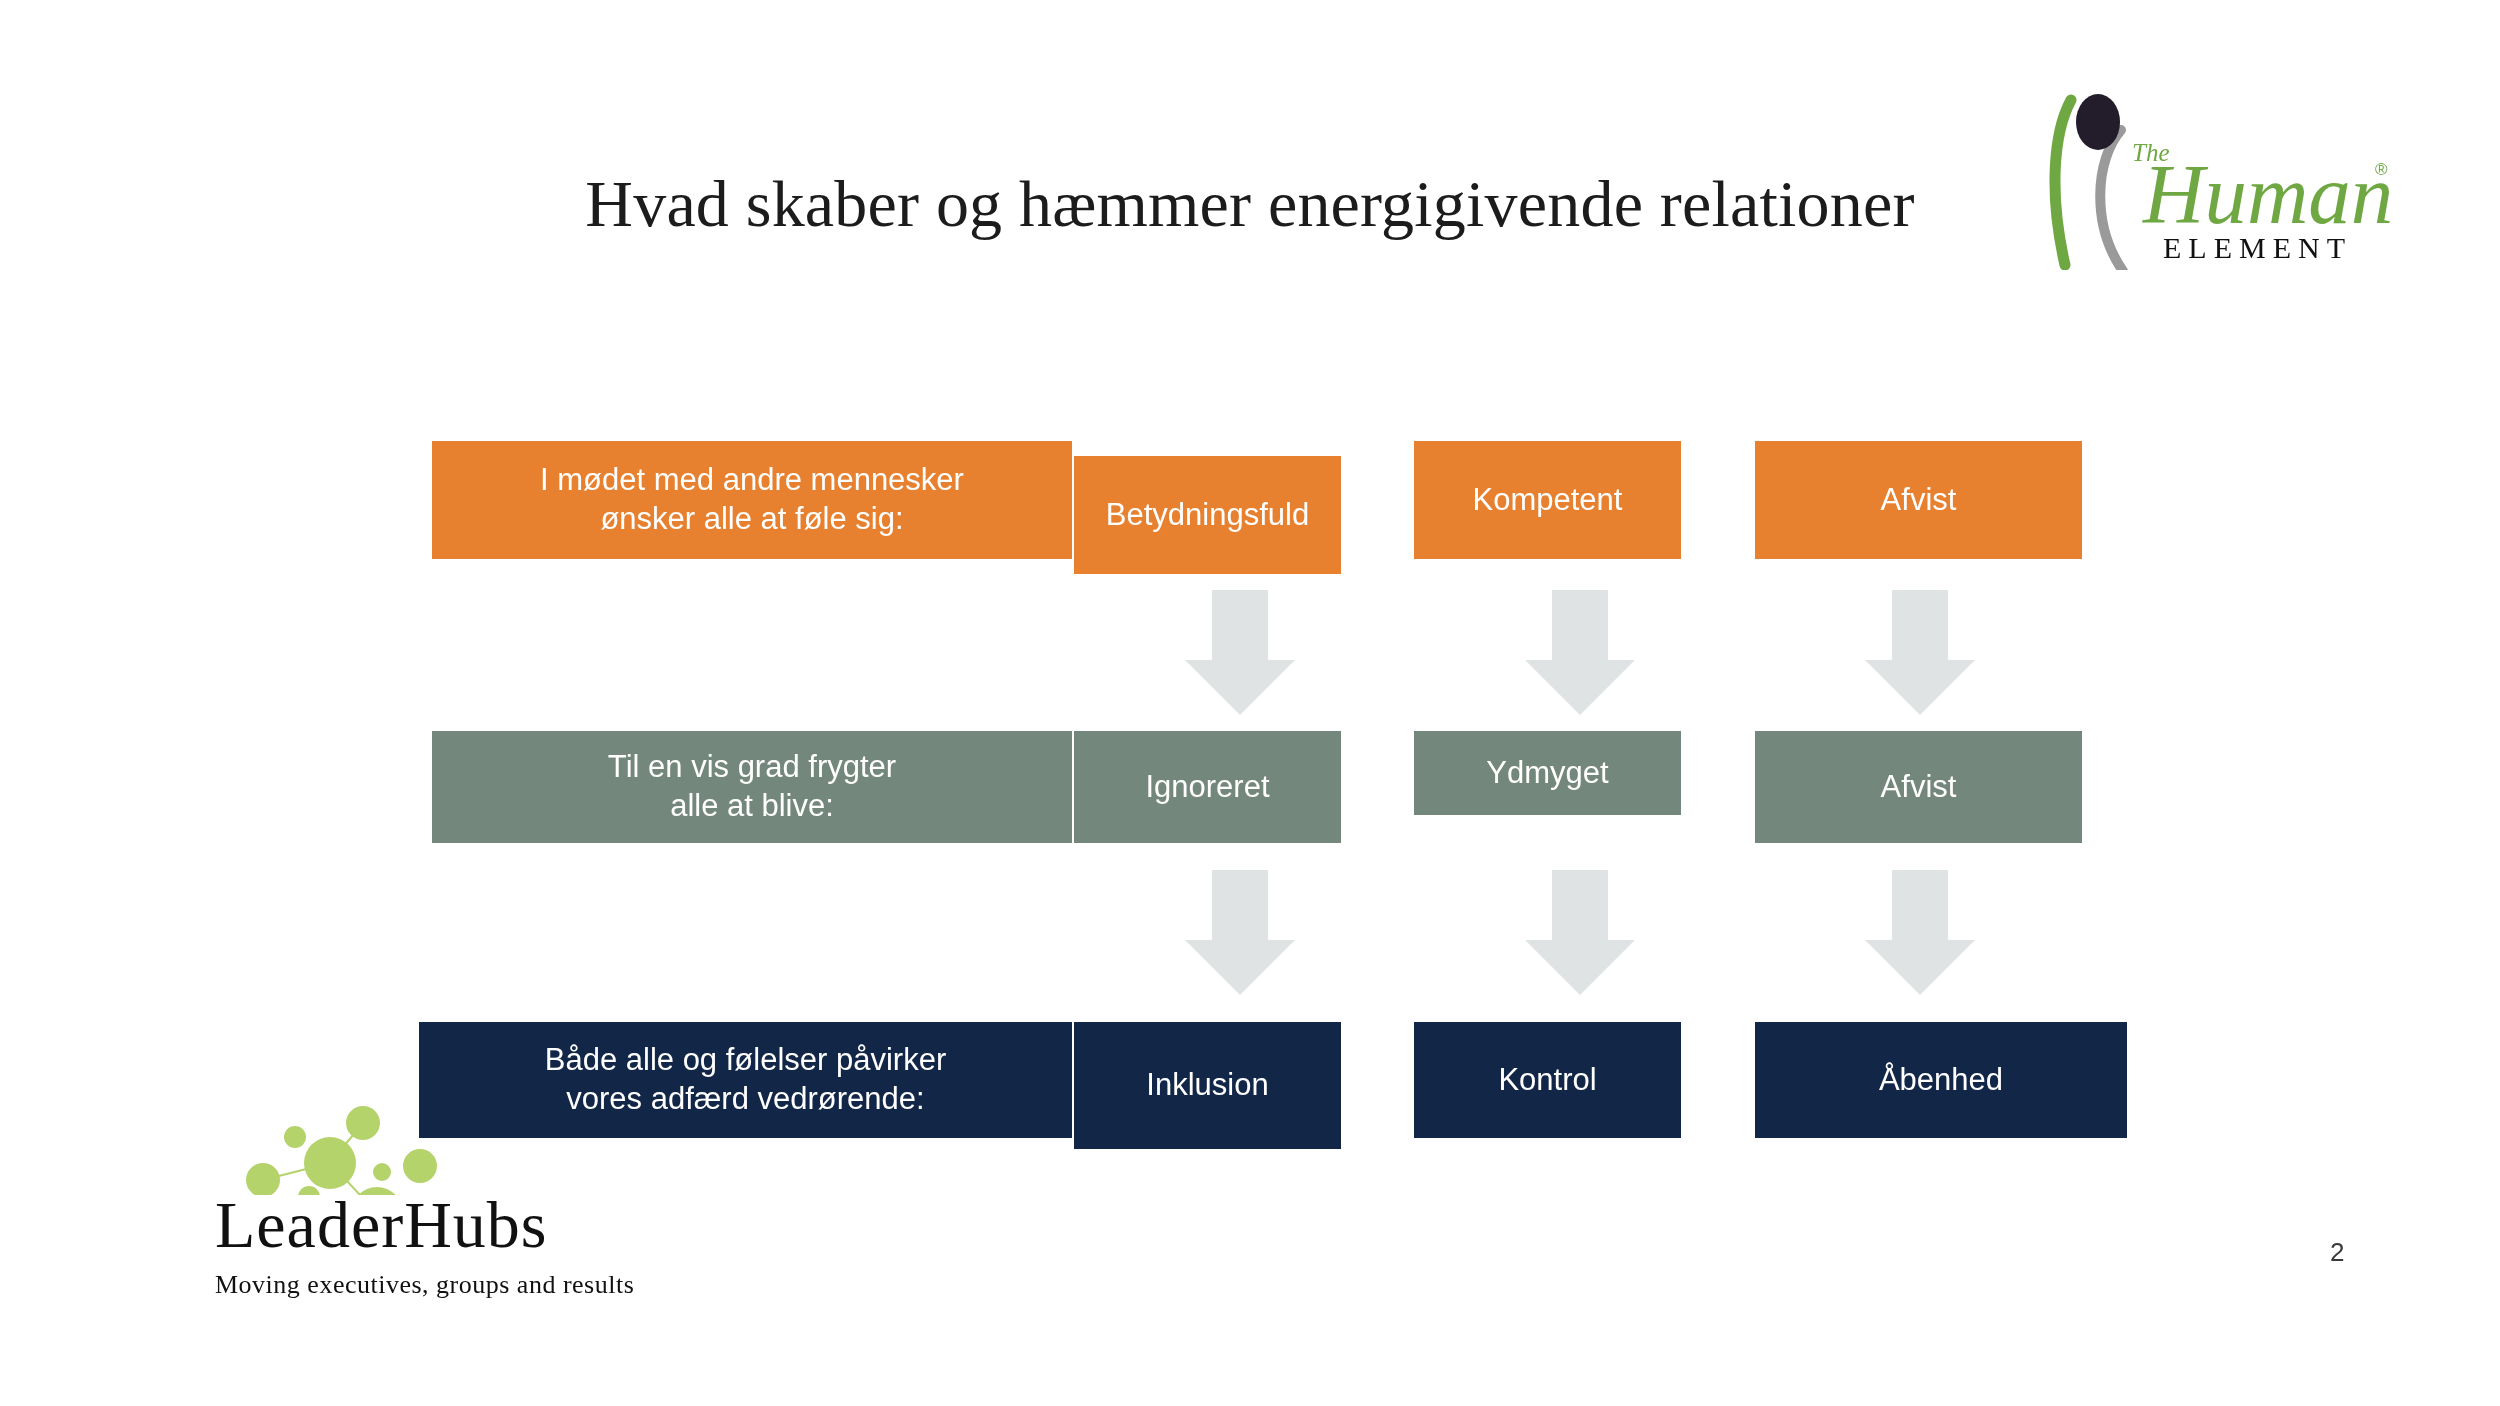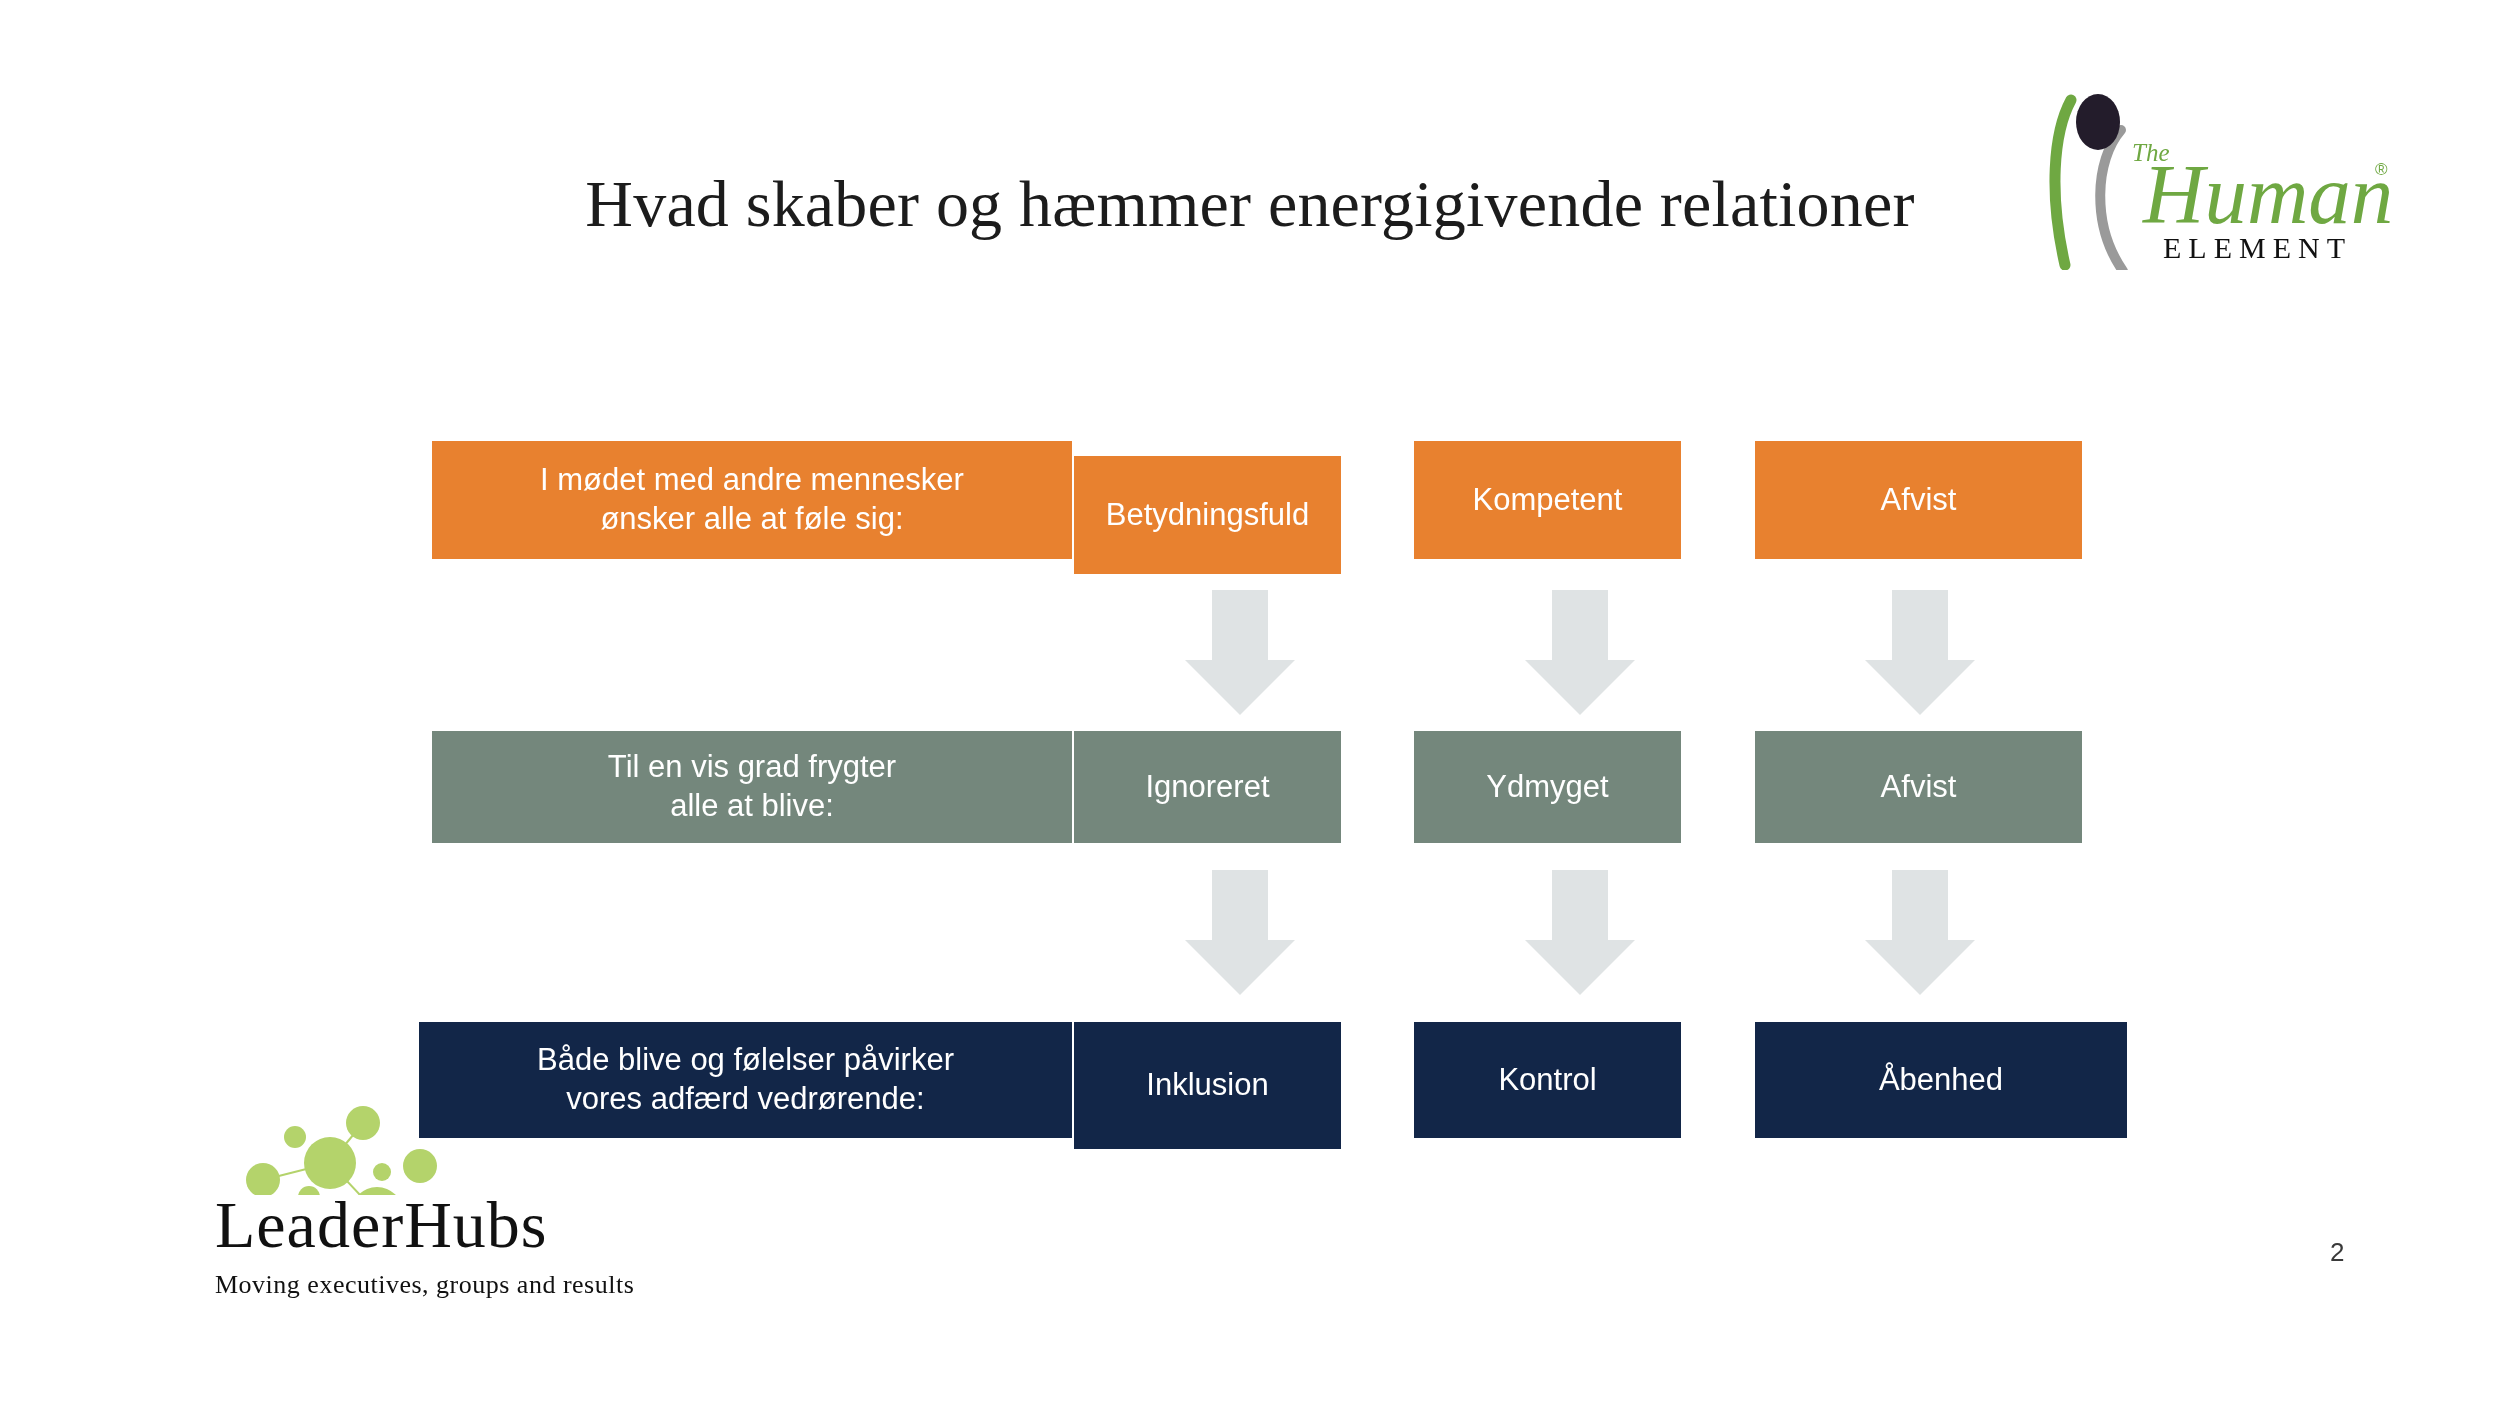--- a/index.html
+++ b/index.html
@@ -205,39 +205,39 @@
         <div class="head"></div>
     </div>
 
     <div class="cell row-green" style="left:432px; top:731px; width:640px; height:112px;">
       <div class="cell-label">
         <span>Til en vis grad frygter</span><br>
         <span>alle at blive:</span>
       </div>
     </div>
     <div class="cell row-green cell-term" style="left:1074px; top:731px; width:267px; height:112px;">Ignoreret</div>
-    <div class="cell row-green cell-term" style="left:1414px; top:731px; width:267px; height:112px;">Ydmyget</div>
+    <div class="cell row-green cell-term" style="left:1414px; top:731px; width:267px; height:84px;">Ydmyget</div>
     <div class="cell row-green cell-term" style="left:1755px; top:731px; width:327px; height:112px;">Afvist</div>
 
     <div class="arrow" style="left:1185px; top:870px;">
       <div class="shaft"></div>
         <div class="head"></div>
     </div>
     <div class="arrow" style="left:1525px; top:870px;">
       <div class="shaft"></div>
         <div class="head"></div>
     </div>
     <div class="arrow" style="left:1865px; top:870px;">
       <div class="shaft"></div>
         <div class="head"></div>
     </div>
 
     <div class="cell row-navy" style="left:419px; top:1022px; width:653px; height:116px;">
       <div class="cell-label">
-        <span>Både blive og følelser påvirker</span><br>
+        <span>Både alle og følelser påvirker</span><br>
         <span>vores adfærd vedrørende:</span>
       </div>
     </div>
     <div class="cell row-navy cell-term" style="left:1074px; top:1022px; width:267px; height:127px;">Inklusion</div>
     <div class="cell row-navy cell-term" style="left:1414px; top:1022px; width:267px; height:116px;">Kontrol</div>
     <div class="cell row-navy cell-term" style="left:1755px; top:1022px; width:372px; height:116px;">Åbenhed</div>
   </div>
 
   <div class="lh-logo">
     <svg class="lh-net" width="440" height="150" viewBox="0 0 440 150" xmlns="http://www.w3.org/2000/svg">

